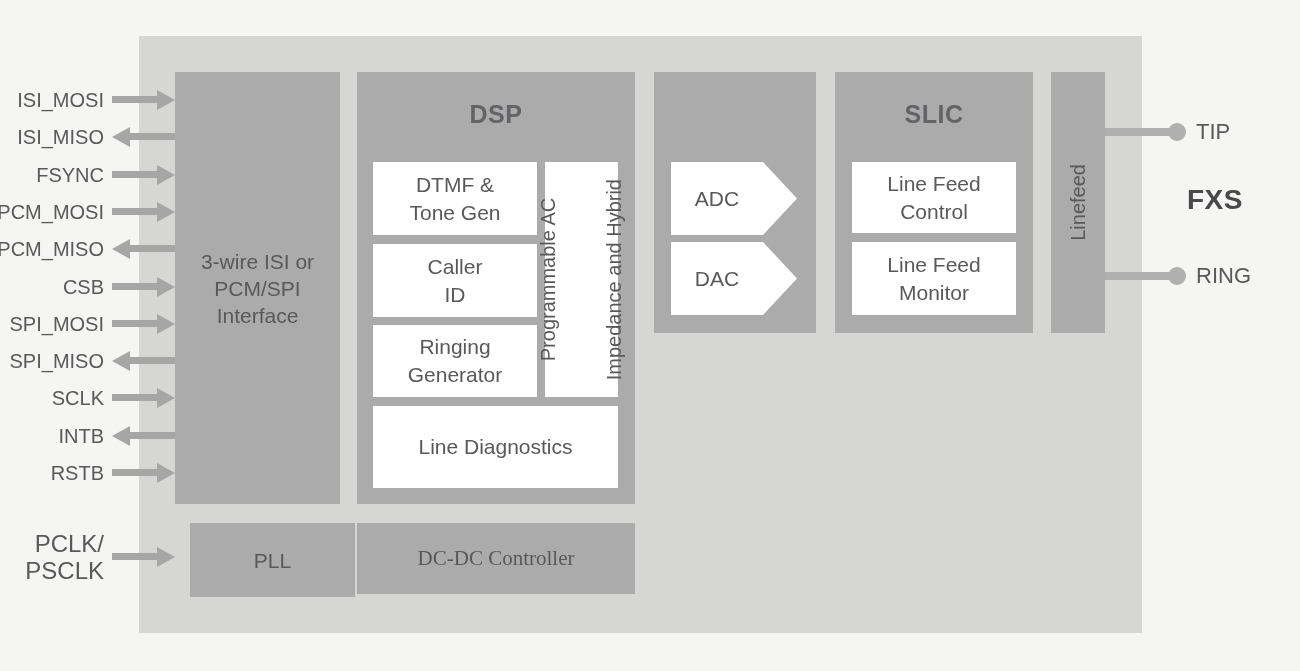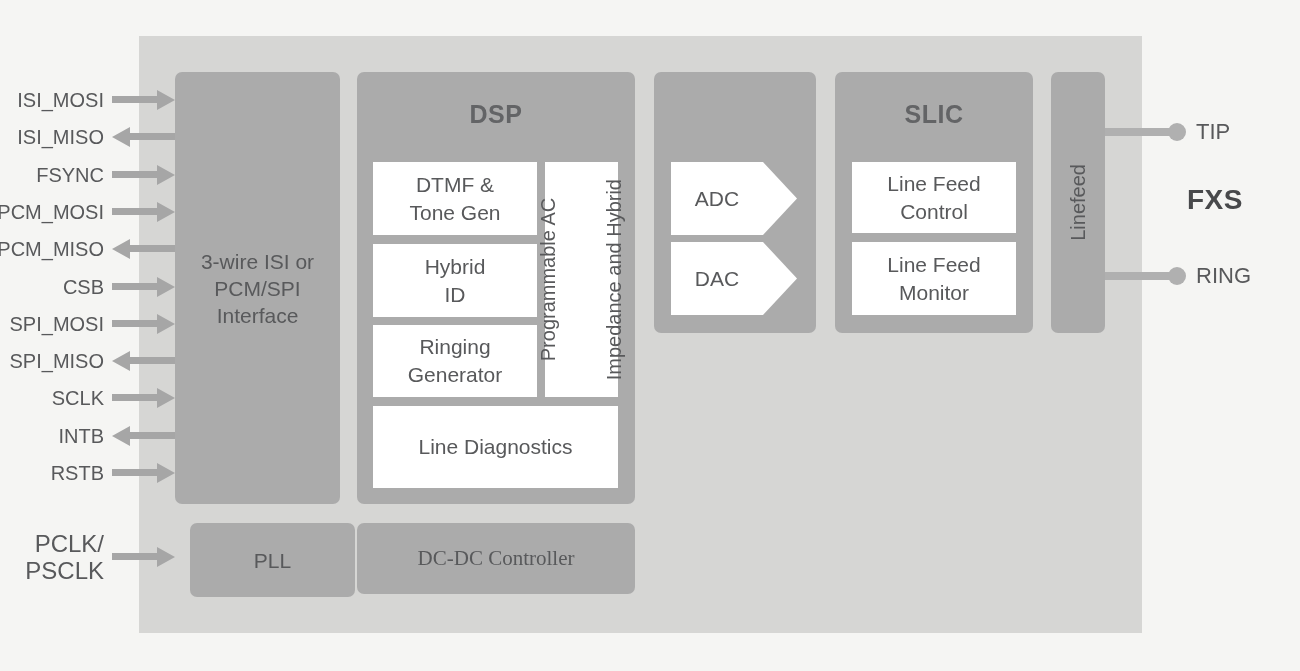--- a/index.html
+++ b/index.html
@@ -1,19 +1,19 @@
 <!DOCTYPE html>
 <html style="--background: #f5f5f3; --chip_body: #d6d6d4; --block_fill: #ababab; --white_box: #ffffff; --arrow: #a6a6a6; --io_line: #b0b0b0; --text: #58595b; --title_text: #636466; --fxs_text: #48494b;"><head>
 <meta charset="utf-8">
 <style>
   html,body{margin:0;padding:0;}
   body{font-family:"Liberation Sans","DejaVu Sans",sans-serif;background:var(--background,#f5f5f3);}
   .canvas{position:relative;width:1300px;height:671px;overflow:hidden;background:var(--background,#f5f5f3);}
   .chip{position:absolute;left:139px;top:36px;width:1003px;height:597px;background:var(--chip_body,#d6d6d4);}
-  .block{position:absolute;background:var(--block_fill,#ababab);border-radius:7px;}
+  .block{position:absolute;background:var(--block_fill,#ababab);}
   .blk-interface{left:175px;top:72px;width:165px;height:432px;display:flex;align-items:center;justify-content:center;}
   .blk-dsp{left:357px;top:72px;width:278px;height:432px;}
   .blk-codec{left:654px;top:72px;width:162px;height:261px;}
   .blk-slic{left:835px;top:72px;width:198px;height:261px;}
   .blk-linefeed{left:1051px;top:72px;width:54px;height:261px;display:flex;align-items:center;justify-content:center;}
   .blk-pll{left:158px;top:523px;width:165px;height:74px;display:flex;align-items:center;justify-content:center;margin-left:32px;}
   .blk-dcdc{left:357px;top:523px;width:278px;height:71px;display:flex;align-items:center;justify-content:center;font-family:Liberation Serif, serif;}
   .block-title{position:absolute;top:28px;left:0;right:0;text-align:center;font-size:25px;font-weight:bold;color:var(--title_text,#636466);letter-spacing:0.5px;}
   .block-text{font-size:21px;line-height:27px;color:var(--text,#58595b);text-align:center;white-space:pre-line;}
   .whitebox{position:absolute;background:var(--white_box,#ffffff);display:flex;align-items:center;justify-content:center;font-size:21px;line-height:28px;color:var(--text,#58595b);text-align:center;white-space:pre-line;}
@@ -52,21 +52,21 @@
   <div class="block blk-interface">
     <div class="block-text">3-wire ISI or
 PCM/SPI
 Interface</div>
   </div>
 
   <div class="block blk-dsp">
     <div class="block-title">DSP</div>
     <div class="whitebox box-dtmf">DTMF &amp;
 Tone Gen</div>
-    <div class="whitebox box-caller">Hybrid
+    <div class="whitebox box-caller">Caller
 ID</div>
     <div class="whitebox box-ringing">Ringing
 Generator</div>
     <div class="whitebox box-vert">
       <div class="vtext">
         <div>Programmable AC</div>
         <div>Impedance and Hybrid</div>
       </div>
     </div>
     <div class="whitebox box-linediag">Line Diagnostics</div>

